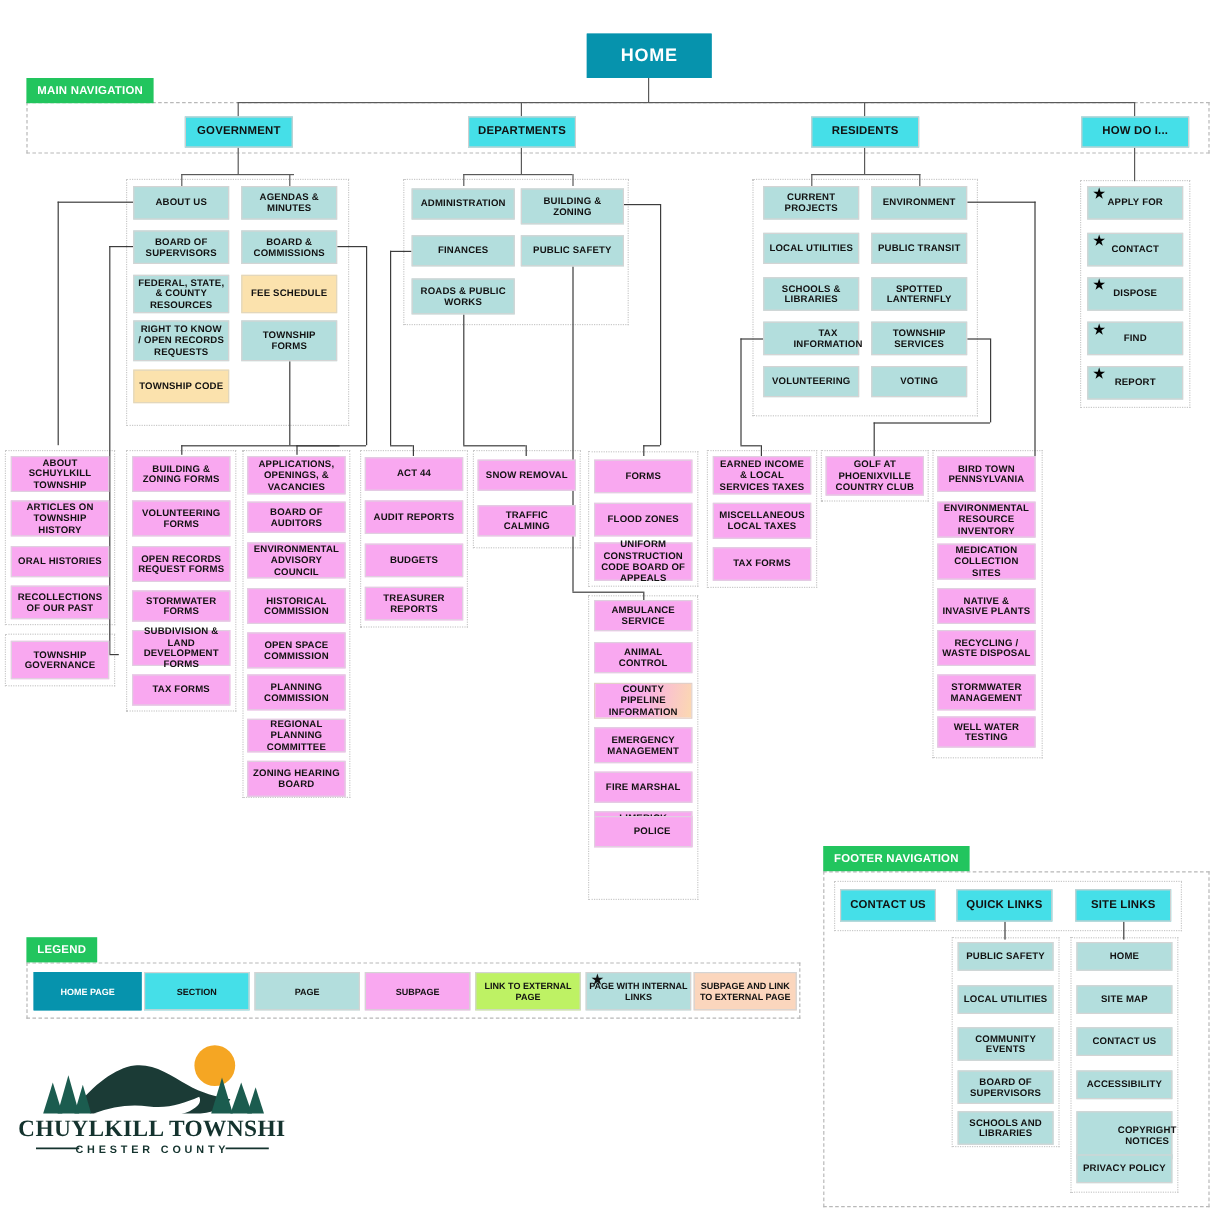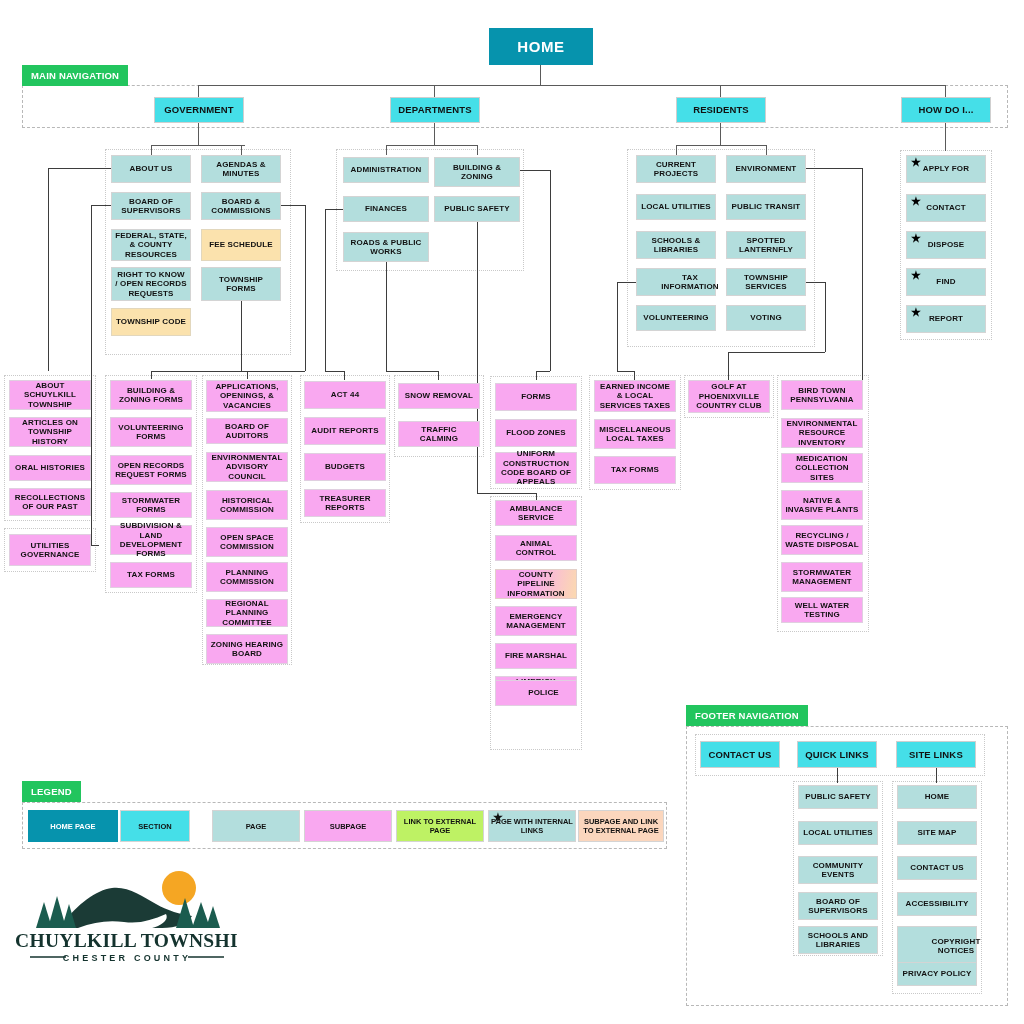--- a/index.html
+++ b/index.html
@@ -230,21 +230,21 @@
     <span>REPORT</span>
   </div>
 
   <div class="group dotted" style="left:4px; top:375px; width:92px; height:146px;"></div>
   <div class="node subpage" style="left:9px; top:380px; width:82px; height:30px;">ABOUT SCHUYLKILL TOWNSHIP</div>
   <div class="node subpage" style="left:9px; top:417px; width:82px; height:30px;">ARTICLES ON TOWNSHIP HISTORY</div>
   <div class="node subpage" style="left:9px; top:455px; width:82px; height:26px;">ORAL HISTORIES</div>
   <div class="node subpage" style="left:9px; top:488px; width:82px; height:28px;">RECOLLECTIONS OF OUR PAST</div>
 
   <div class="group dotted" style="left:4px; top:528px; width:92px; height:44px;"></div>
-  <div class="node subpage" style="left:9px; top:534px; width:82px; height:32px;">UTILITIES GOVERNANCE</div>
+  <div class="node subpage" style="left:9px; top:534px; width:82px; height:32px;">TOWNSHIP GOVERNANCE</div>
 
   <div class="group dotted" style="left:105px; top:375px; width:92px; height:218px;"></div>
   <div class="node subpage" style="left:110px; top:380px; width:82px; height:30px;">BUILDING &amp; ZONING FORMS</div>
   <div class="node subpage" style="left:110px; top:417px; width:82px; height:30px;">VOLUNTEERING FORMS</div>
   <div class="node subpage" style="left:110px; top:455px; width:82px; height:30px;">OPEN RECORDS REQUEST FORMS</div>
   <div class="node subpage" style="left:110px; top:492px; width:82px; height:26px;">STORMWATER FORMS</div>
   <div class="node subpage" style="left:110px; top:525px; width:82px; height:30px;">SUBDIVISION &amp; LAND DEVELOPMENT FORMS</div>
   <div class="node subpage" style="left:110px; top:562px; width:82px; height:26px;">TAX FORMS</div>
 
   <div class="group dotted" style="left:202px; top:375px; width:90px; height:290px;"></div>
@@ -321,21 +321,21 @@
   <div class="node page" style="left:897px; top:821px; width:80px; height:24px;">SITE MAP</div>
   <div class="node page" style="left:897px; top:856px; width:80px; height:24px;">CONTACT US</div>
   <div class="node page" style="left:897px; top:892px; width:80px; height:24px;">ACCESSIBILITY</div>
   <div class="node page" style="left:897px; top:926px; width:80px; height:40px;padding-left:41px;">COPYRIGHT NOTICES</div>
   <div class="node page" style="left:897px; top:962px; width:80px; height:24px;">PRIVACY POLICY</div>
 
   <div class="tag" style="left:22px; top:781px;">LEGEND</div>
   <div class="group" style="left:22px; top:802px; width:645px; height:47px;"></div>
 
   <div class="legend-swatch" style="left:28px; top:810px; width:90px; height:32px; background:#0693ad; color:#fff; border-color:#0693ad;">HOME PAGE</div>
-  <div class="legend-swatch" style="left:120px; top:810px; width:70px; height:32px; background:#45dfe8;">SECTION</div>
+  <div class="legend-swatch" style="left:120px; top:810px; width:88px; height:32px; background:#45dfe8;">SECTION</div>
   <div class="legend-swatch" style="left:212px; top:810px; width:88px; height:32px; background:#b3dedd;">PAGE</div>
   <div class="legend-swatch" style="left:304px; top:810px; width:88px; height:32px; background:#f9a8f0;">SUBPAGE</div>
   <div class="legend-swatch" style="left:396px; top:810px; width:88px; height:32px; background:#bef264;">LINK TO EXTERNAL PAGE</div>
   <div class="legend-swatch" style="left:488px; top:810px; width:88px; height:32px; background:#b3dedd; position:absolute;">
     <span style="position:absolute; left:4px; top:1px; font-size:11px; line-height:1;">★</span>
     <span>PAGE WITH INTERNAL LINKS</span>
   </div>
   <div class="legend-swatch" style="left:578px; top:810px; width:86px; height:32px; background:#fbd6bd;">SUBPAGE AND LINK TO EXTERNAL PAGE</div>
 
   <div class="logo-wrap">

